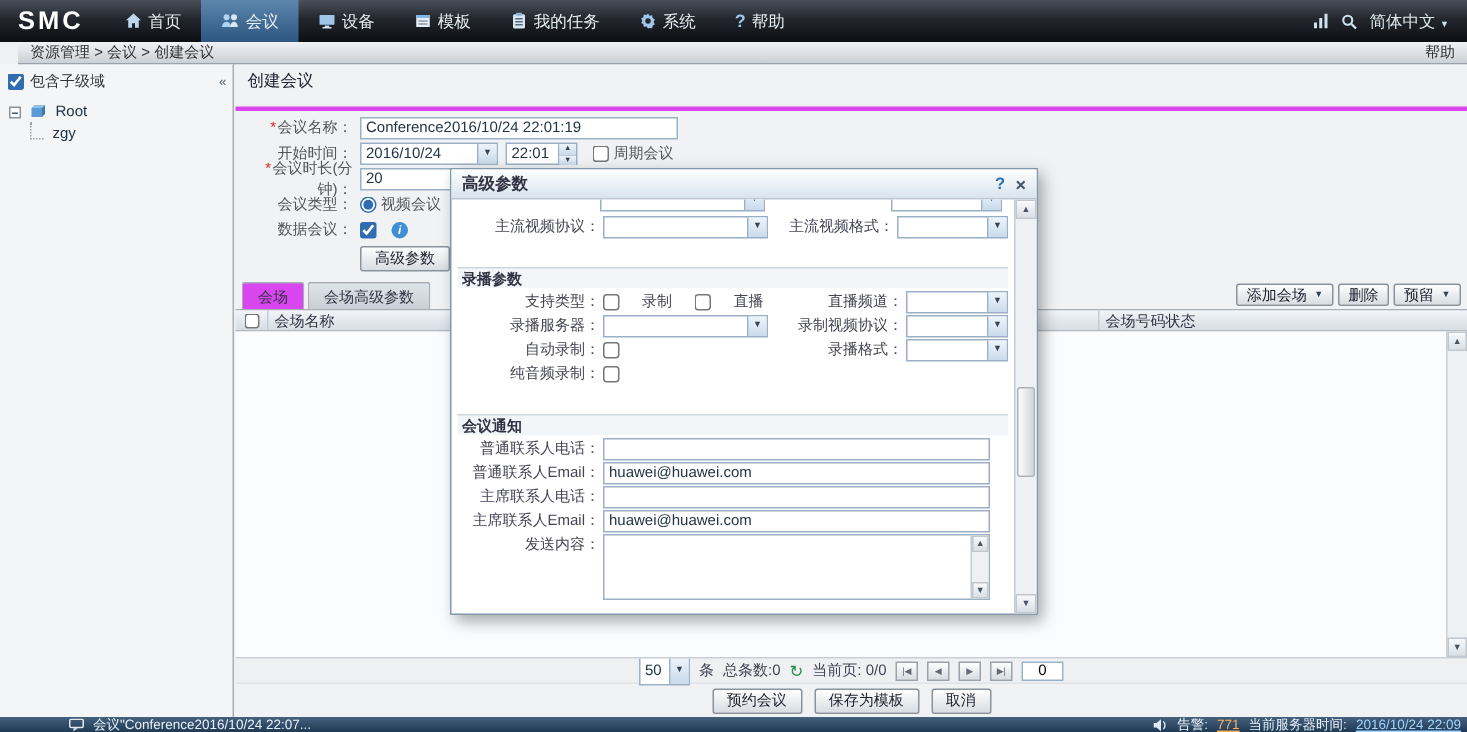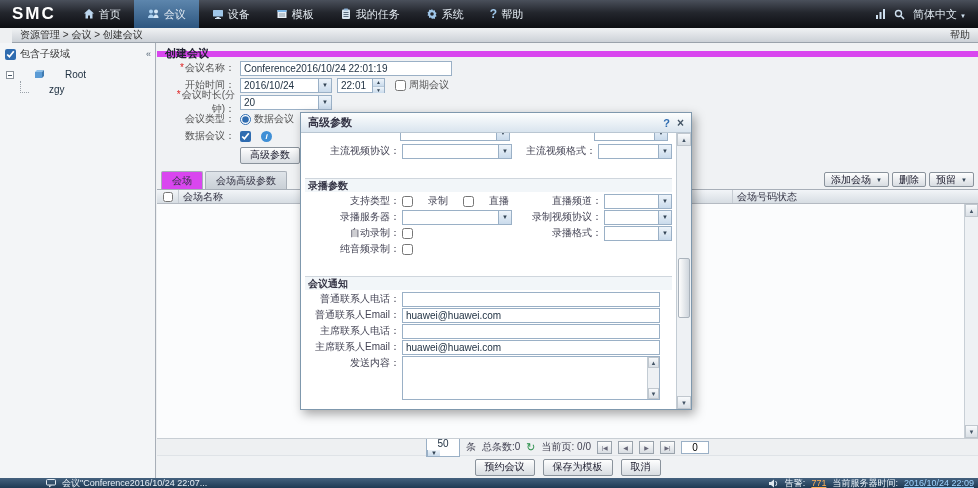--- a/index.html
+++ b/index.html
@@ -21,30 +21,30 @@
   .crumbbar{position:absolute;top:28px;left:12px;right:0;height:15px;display:flex;align-items:center;
     background:linear-gradient(#f0f2f4,#ccd1d7);border-bottom:1px solid #9aa2ab;font-size:10px;color:#333;padding:0 8px;}
   .crumb-help{margin-left:auto;cursor:pointer;}
 
   
   .sidebar{position:absolute;top:43px;left:0;width:156px;bottom:10px;background:#f3f5f7;border-right:1px solid #a8afb8;font-size:10px;}
   .side-head{display:flex;align-items:center;gap:4px;padding:4px 4px 3px 5px;color:#333;}
   .collapse{margin-left:auto;color:#567;cursor:pointer;font-size:9px;}
   .collapse::after{content:"«";}
   .tree{padding:3px 6px;}
-  .tnode{display:flex;align-items:center;gap:20px;height:15px;cursor:pointer;color:#234;}
+  .tnode{display:flex;align-items:center;gap:6px;height:15px;cursor:pointer;color:#234;}
   .texp{width:8px;height:8px;border:1px solid #8a929a;background:#fff;position:relative;flex:0 0 auto;}
   .texp::after{content:"";position:absolute;left:1px;right:1px;top:3px;border-top:1px solid #456;}
   .tnode.child{padding-left:14px;}
   .tline{width:9px;height:12px;border-left:1px dotted #9aa2aa;border-bottom:1px dotted #9aa2aa;margin-top:-6px;flex:0 0 auto;}
   input[type=checkbox],input[type=radio]{width:11px;height:11px;margin:0;accent-color:#2f6cb0;}
 
   
   .main{position:absolute;top:43px;left:157px;right:0;bottom:10px;display:flex;flex-direction:column;background:#f0f2f4;}
-  .sec-title{height:14px;padding:3px 8px 0;font-size:11px;color:#223;border-bottom:6px solid #d946ef;font-weight:bold;}
+  .sec-title{height:31px;padding:3px 8px 0;font-size:11px;color:#223;border-bottom:3px solid #d946ef;}
   .form{padding-top:3px;}
   .frow{display:flex;align-items:center;height:16px;margin-bottom:1px;font-size:10px;color:#555;}
   .flabel{width:78px;text-align:right;flex:0 0 auto;}
   .req{color:#d22;margin-right:1px;}
   .gap{width:5px;flex:0 0 auto;}
   .txt{height:15px;border:1px solid #9ab0c6;background:#fff;font-size:10px;padding:0 3px;color:#234;font-family:inherit;}
   .sel{display:inline-flex;align-items:center;height:15px;border:1px solid #9ab0c6;background:#fff;}
   .sel-t{flex:1;padding:0 3px;font-size:10px;color:#234;white-space:nowrap;overflow:hidden;}
   .arrow{width:13px;align-self:stretch;border-left:1px solid #9ab0c6;background:linear-gradient(#eef4fa,#cadbec);display:flex;align-items:center;justify-content:center;}
   .arrow::after{content:"▼";font-size:6px;color:#345;}
@@ -74,21 +74,21 @@
   .th-cb input{width:10px;height:10px;}
   .th-name{width:554px;padding-left:4px;border-right:1px solid #c6ccd3;align-self:stretch;display:flex;align-items:center;}
   .th-status{flex:1;padding-left:4px;}
   .tbody{flex:1;position:relative;background:#fbfcfd;border-bottom:1px solid #c8ced4;}
   .vscroll{position:absolute;right:0;top:0;width:14px;bottom:0;background:#eef1f4;border-left:1px solid #c8cfd6;display:flex;flex-direction:column;justify-content:space-between;}
   .sc-btn{height:13px;background:linear-gradient(#f8fafc,#d9dfe5);border:1px solid #c0c7ce;font-size:6px;color:#456;display:flex;align-items:center;justify-content:center;cursor:pointer;}
   .sc-up::after{content:"▲";} .sc-dn::after{content:"▼";}
 
   
   .pager{height:17px;display:flex;align-items:center;justify-content:center;gap:6px;font-size:10px;color:#445;background:#eef0f2;border-bottom:1px solid #dfe3e7;}
-  .pg-sel{width:34px;height:20px;flex-direction:column;}
+  .pg-sel{width:34px;height:20px;}
   .refresh{color:#2a8f4a;font-size:11px;cursor:pointer;}
   .refresh::after{content:"↻";}
   .pg-btn{width:15px;height:13px;border:1px solid #9aa3ac;background:linear-gradient(#fdfdfd,#d8dde2);
     display:inline-flex;align-items:center;justify-content:center;font-size:6px;color:#667;cursor:pointer;}
   .pg-first::after{content:"|◀";} .pg-prev::after{content:"◀";} .pg-next::after{content:"▶";} .pg-last::after{content:"▶|";}
   .pg-input{width:28px;height:13px;border:1px solid #9ab0c6;font-size:10px;text-align:center;}
   .actions{height:22px;display:flex;align-items:center;justify-content:center;gap:8px;}
 
   
   .modal{position:absolute;left:300px;top:112px;width:392px;height:298px;background:#fff;border:1px solid #7f98ad;
@@ -277,21 +277,21 @@
         <span class="gap"></span>
         <span class="sel w92">
             <span class="sel-t">20</span>
             <i class="arrow"></i>
           </span>
       </div>
       <div class="frow">
         <span class="flabel">会议类型：</span>
         <span class="gap"></span>
         <input type="radio" name="ctype" checked="" style="">
-        <span class="rlabel">数据会议</span>
+        <span class="rlabel">视频会议</span>
         <input type="radio" name="ctype" style="">
         <span class="rlabel" style="color:#999;">语音会议</span>
       </div>
       <div class="frow">
         <span class="flabel">数据会议：</span>
         <span class="gap"></span>
         <input type="checkbox" checked="" style="">
         <span class="gap"></span>
           <span class="gap"></span>
         <span class="info"></span>

